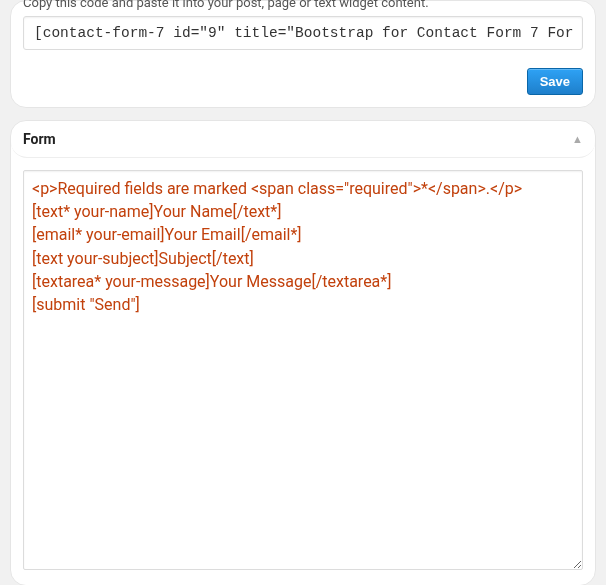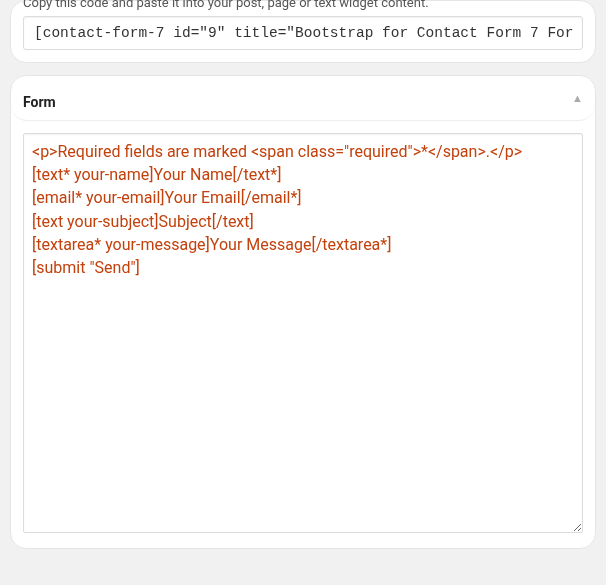--- a/index.html
+++ b/index.html
@@ -62,21 +62,20 @@
       border-bottom: 1px solid #eee;
       padding: 10px 12px;
       display: flex;
       align-items: center;
       justify-content: space-between;
     }
     .postbox-header h2 {
       font-size: 14px;
       font-weight: 700;
       color: #222;
-      margin-top: 8px;
     }
     .collapse-indicator {
       color: #aaa;
       font-size: 11px;
       cursor: pointer;
       user-select: none;
     }
     .postbox-body {
       padding: 12px;
     }
@@ -95,20 +94,23 @@
       outline: none;
     }
   </style>
 </head>
 <body>
 
 <div class="wrap">
   <div class="top-panel">
     <p class="instruction">Copy this code and paste it into your post, page or text widget content.</p>
     <div class="shortcode-box">[contact-form-7 id="9" title="Bootstrap for Contact Form 7 For</div>
+    <div class="save-row">
+      <button class="save-btn">Save</button>
+    </div>
   </div>
 
   <div class="postbox">
     <div class="postbox-header">
       <h2>Form</h2>
       <span class="collapse-indicator">▲</span>
     </div>
     <div class="postbox-body">
       <textarea class="form-textarea" style="">&lt;p&gt;Required fields are marked &lt;span class="required"&gt;*&lt;/span&gt;.&lt;/p&gt;
 [text* your-name]Your Name[/text*]

